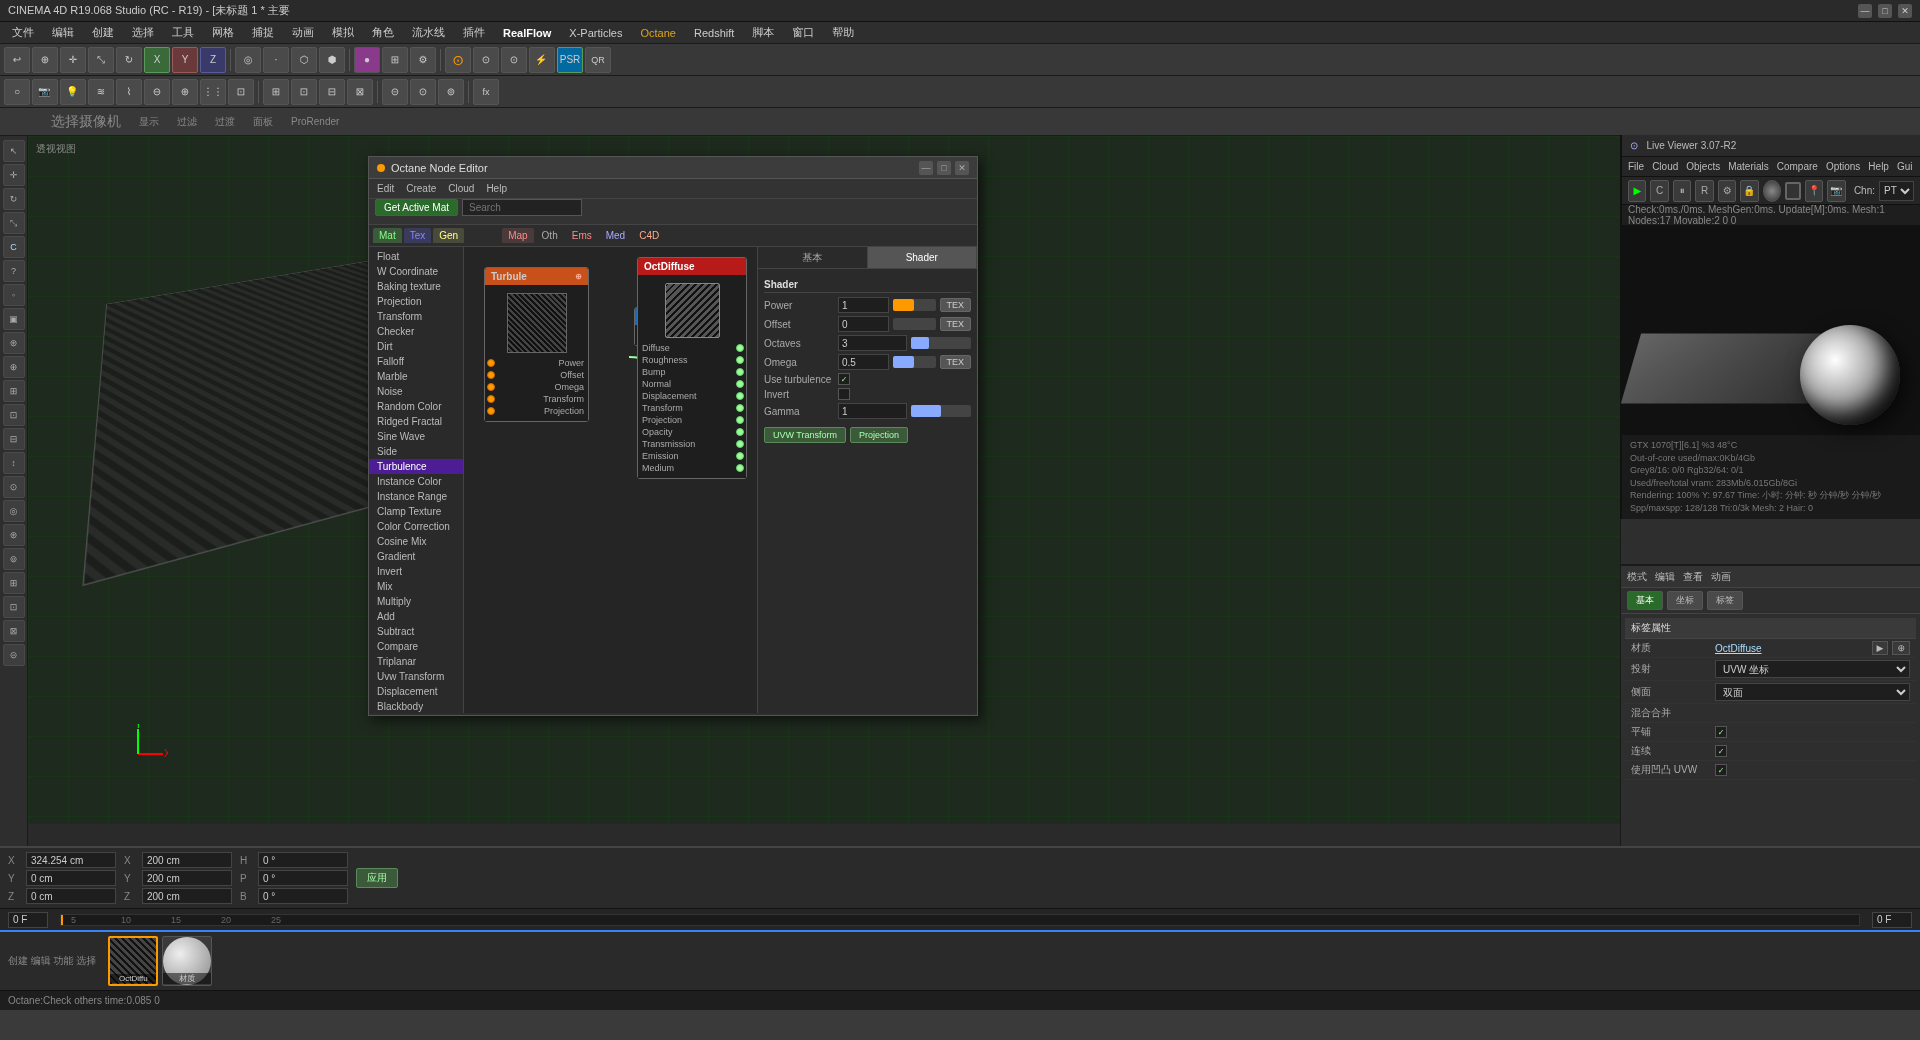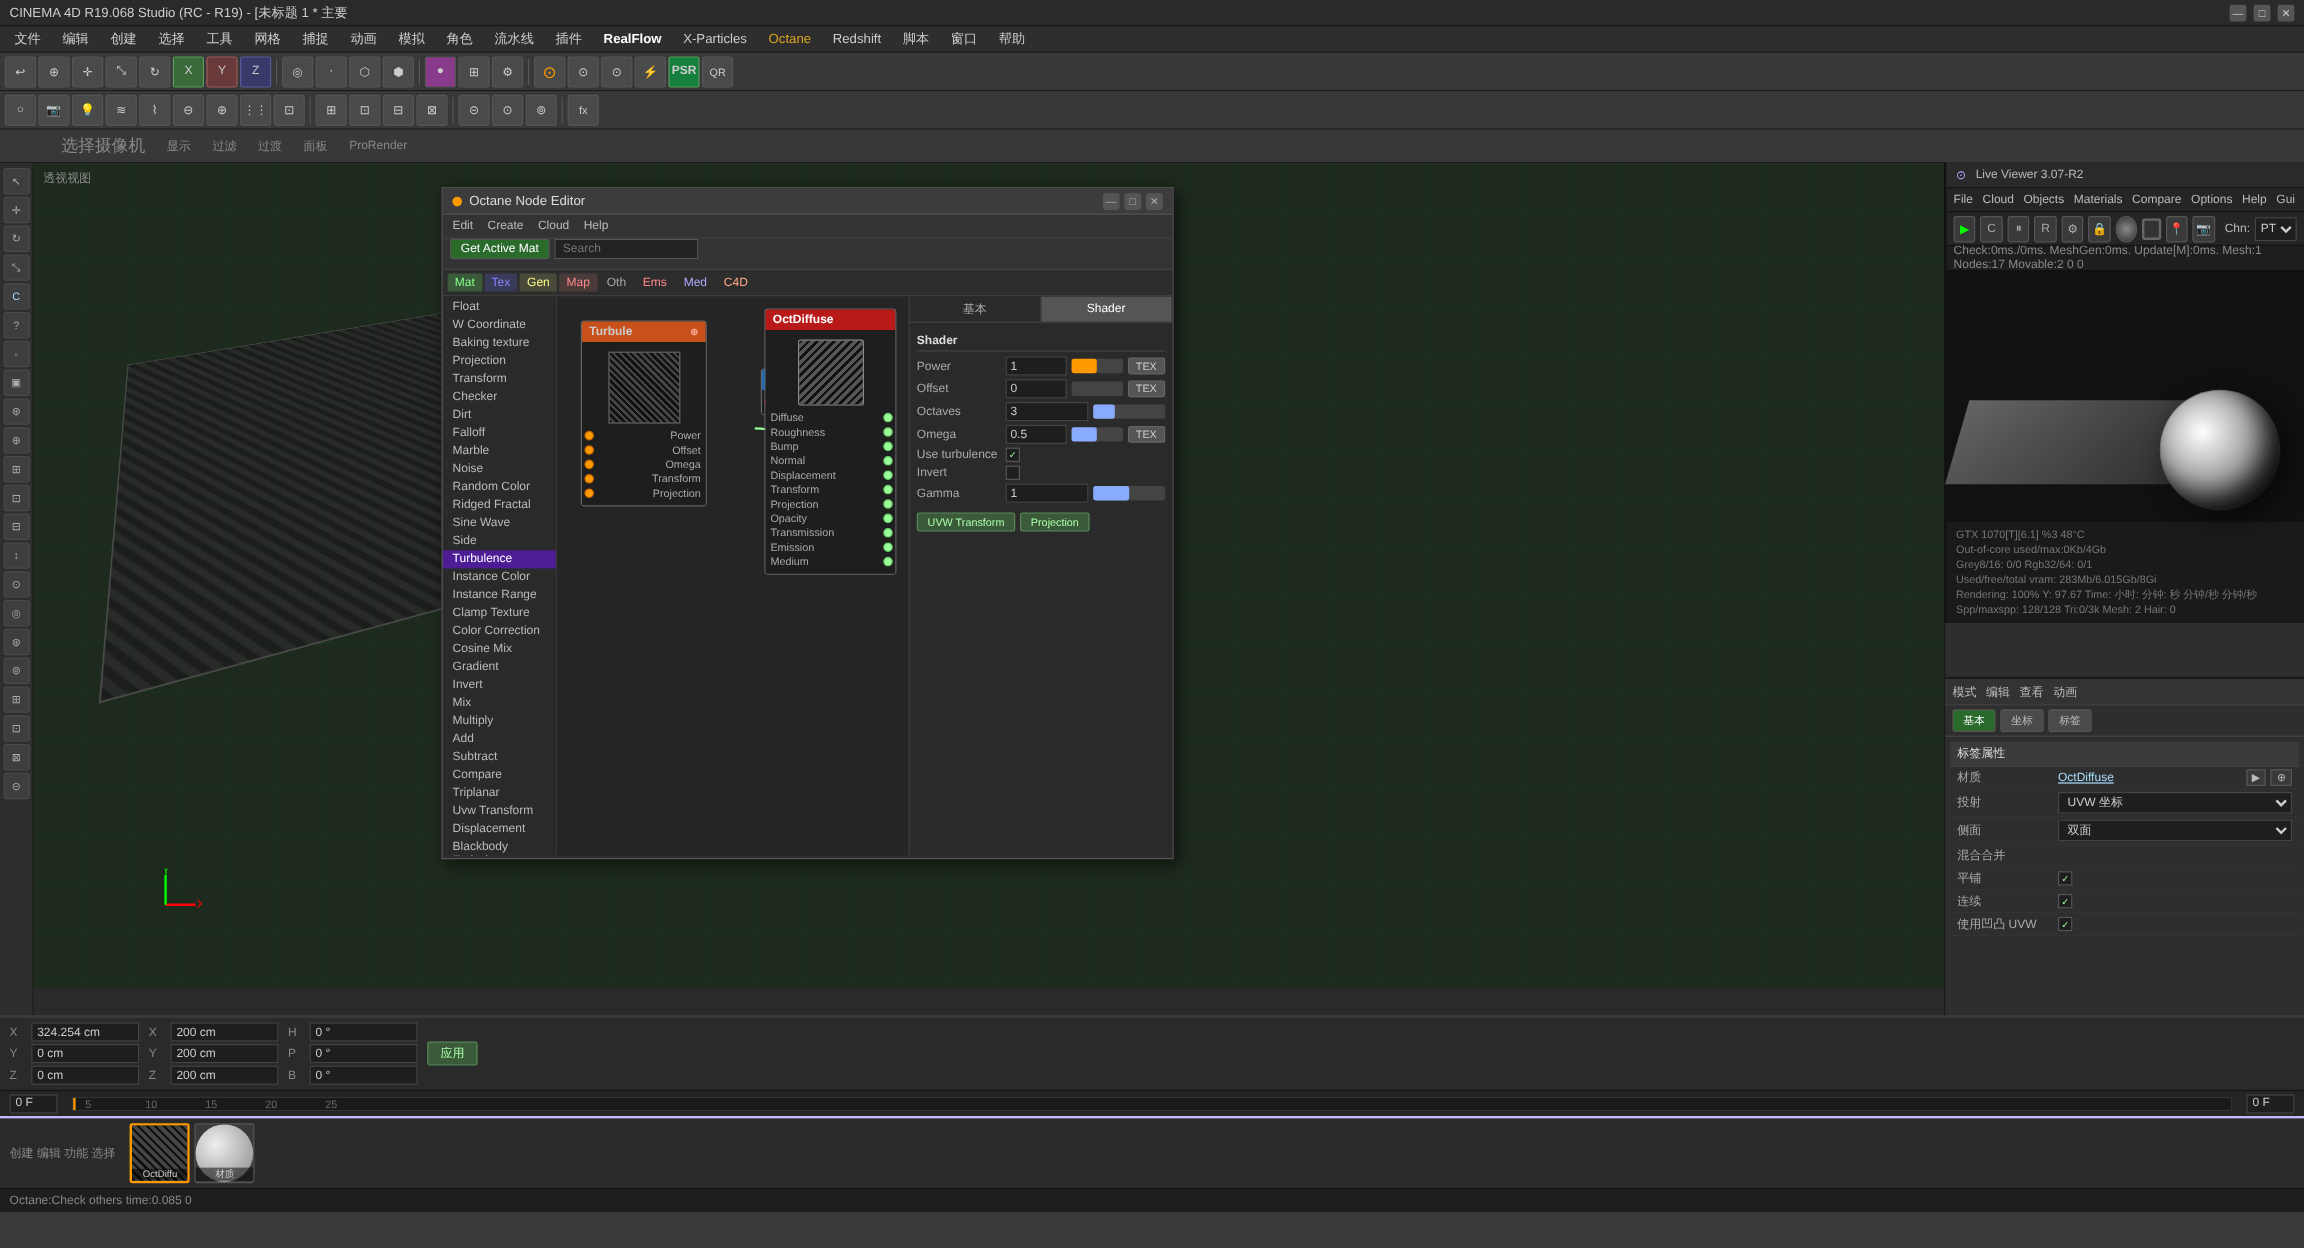--- a/index.html
+++ b/index.html
@@ -224,21 +224,21 @@
     .ne-content-tab {
       padding: 2px 6px;
       font-size: 10px;
       cursor: pointer;
       border-radius: 2px 2px 0 0;
     }
     .ne-content-tab.active { background: #555; color: #fff; }
     .ne-content-tab.mat { background: #3a5a3a; color: #8f8; }
     .ne-content-tab.tex { background: #3a3a5a; color: #88f; }
     .ne-content-tab.gen { background: #4a4a3a; color: #ff8; }
-    .ne-content-tab.map { background: #4a3a3a; color: #f88; }
+    .ne-content-tab.map { background: #4a3a3a; color: #f88; margin-left: 36px; }
     .ne-content-tab.oth { color: #aaa; }
 
     
     #node-editor-main {
       display: flex;
       height: calc(100% - 24px - 20px - 26px - 22px);
     }
 
     
     #node-list-panel {
@@ -577,21 +577,21 @@
     }
 
     
     #mat-bar {
       height: 60px;
       background: #2a2a2a;
       display: flex;
       align-items: center;
       padding: 0 8px;
       gap: 4px;
-      border-top: 2px solid #c4b5fd;
+      border-top: 2px solid #3b82f6;
     }
     .mat-thumb {
       width: 50px; height: 50px;
       background: #3a3a3a;
       border: 1px solid #555;
       border-radius: 2px;
       display: flex; align-items: center; justify-content: center;
       font-size: 8px; color: #888;
       cursor: pointer;
       position: relative;
@@ -750,21 +750,21 @@
   <div class="toolbar-btn">⬢</div>
   <div class="toolbar-sep"></div>
   <div class="toolbar-btn" style="background:#8a3a8a;">●</div>
   <div class="toolbar-btn">⊞</div>
   <div class="toolbar-btn">⚙</div>
   <div class="toolbar-sep"></div>
   <div class="toolbar-btn" style="color:#f90; font-size:14px;">⊙</div>
   <div class="toolbar-btn">⊙</div>
   <div class="toolbar-btn">⊙</div>
   <div class="toolbar-btn">⚡</div>
-  <div class="toolbar-btn" style="background:#15803d; border-color:#5a9a5a;font-weight:bold;">PSR</div>
+  <div class="toolbar-btn" style="background:#0369a1; border-color:#5a9a5a;">PSR</div>
   <div class="toolbar-btn" style="font-size:9px;">QR</div>
 </div>
 
 <div id="toolbar2">
   <div class="toolbar-btn">○</div>
   <div class="toolbar-btn">📷</div>
   <div class="toolbar-btn">💡</div>
   <div class="toolbar-btn">≋</div>
   <div class="toolbar-btn">⌇</div>
   <div class="toolbar-btn">⊖</div>

